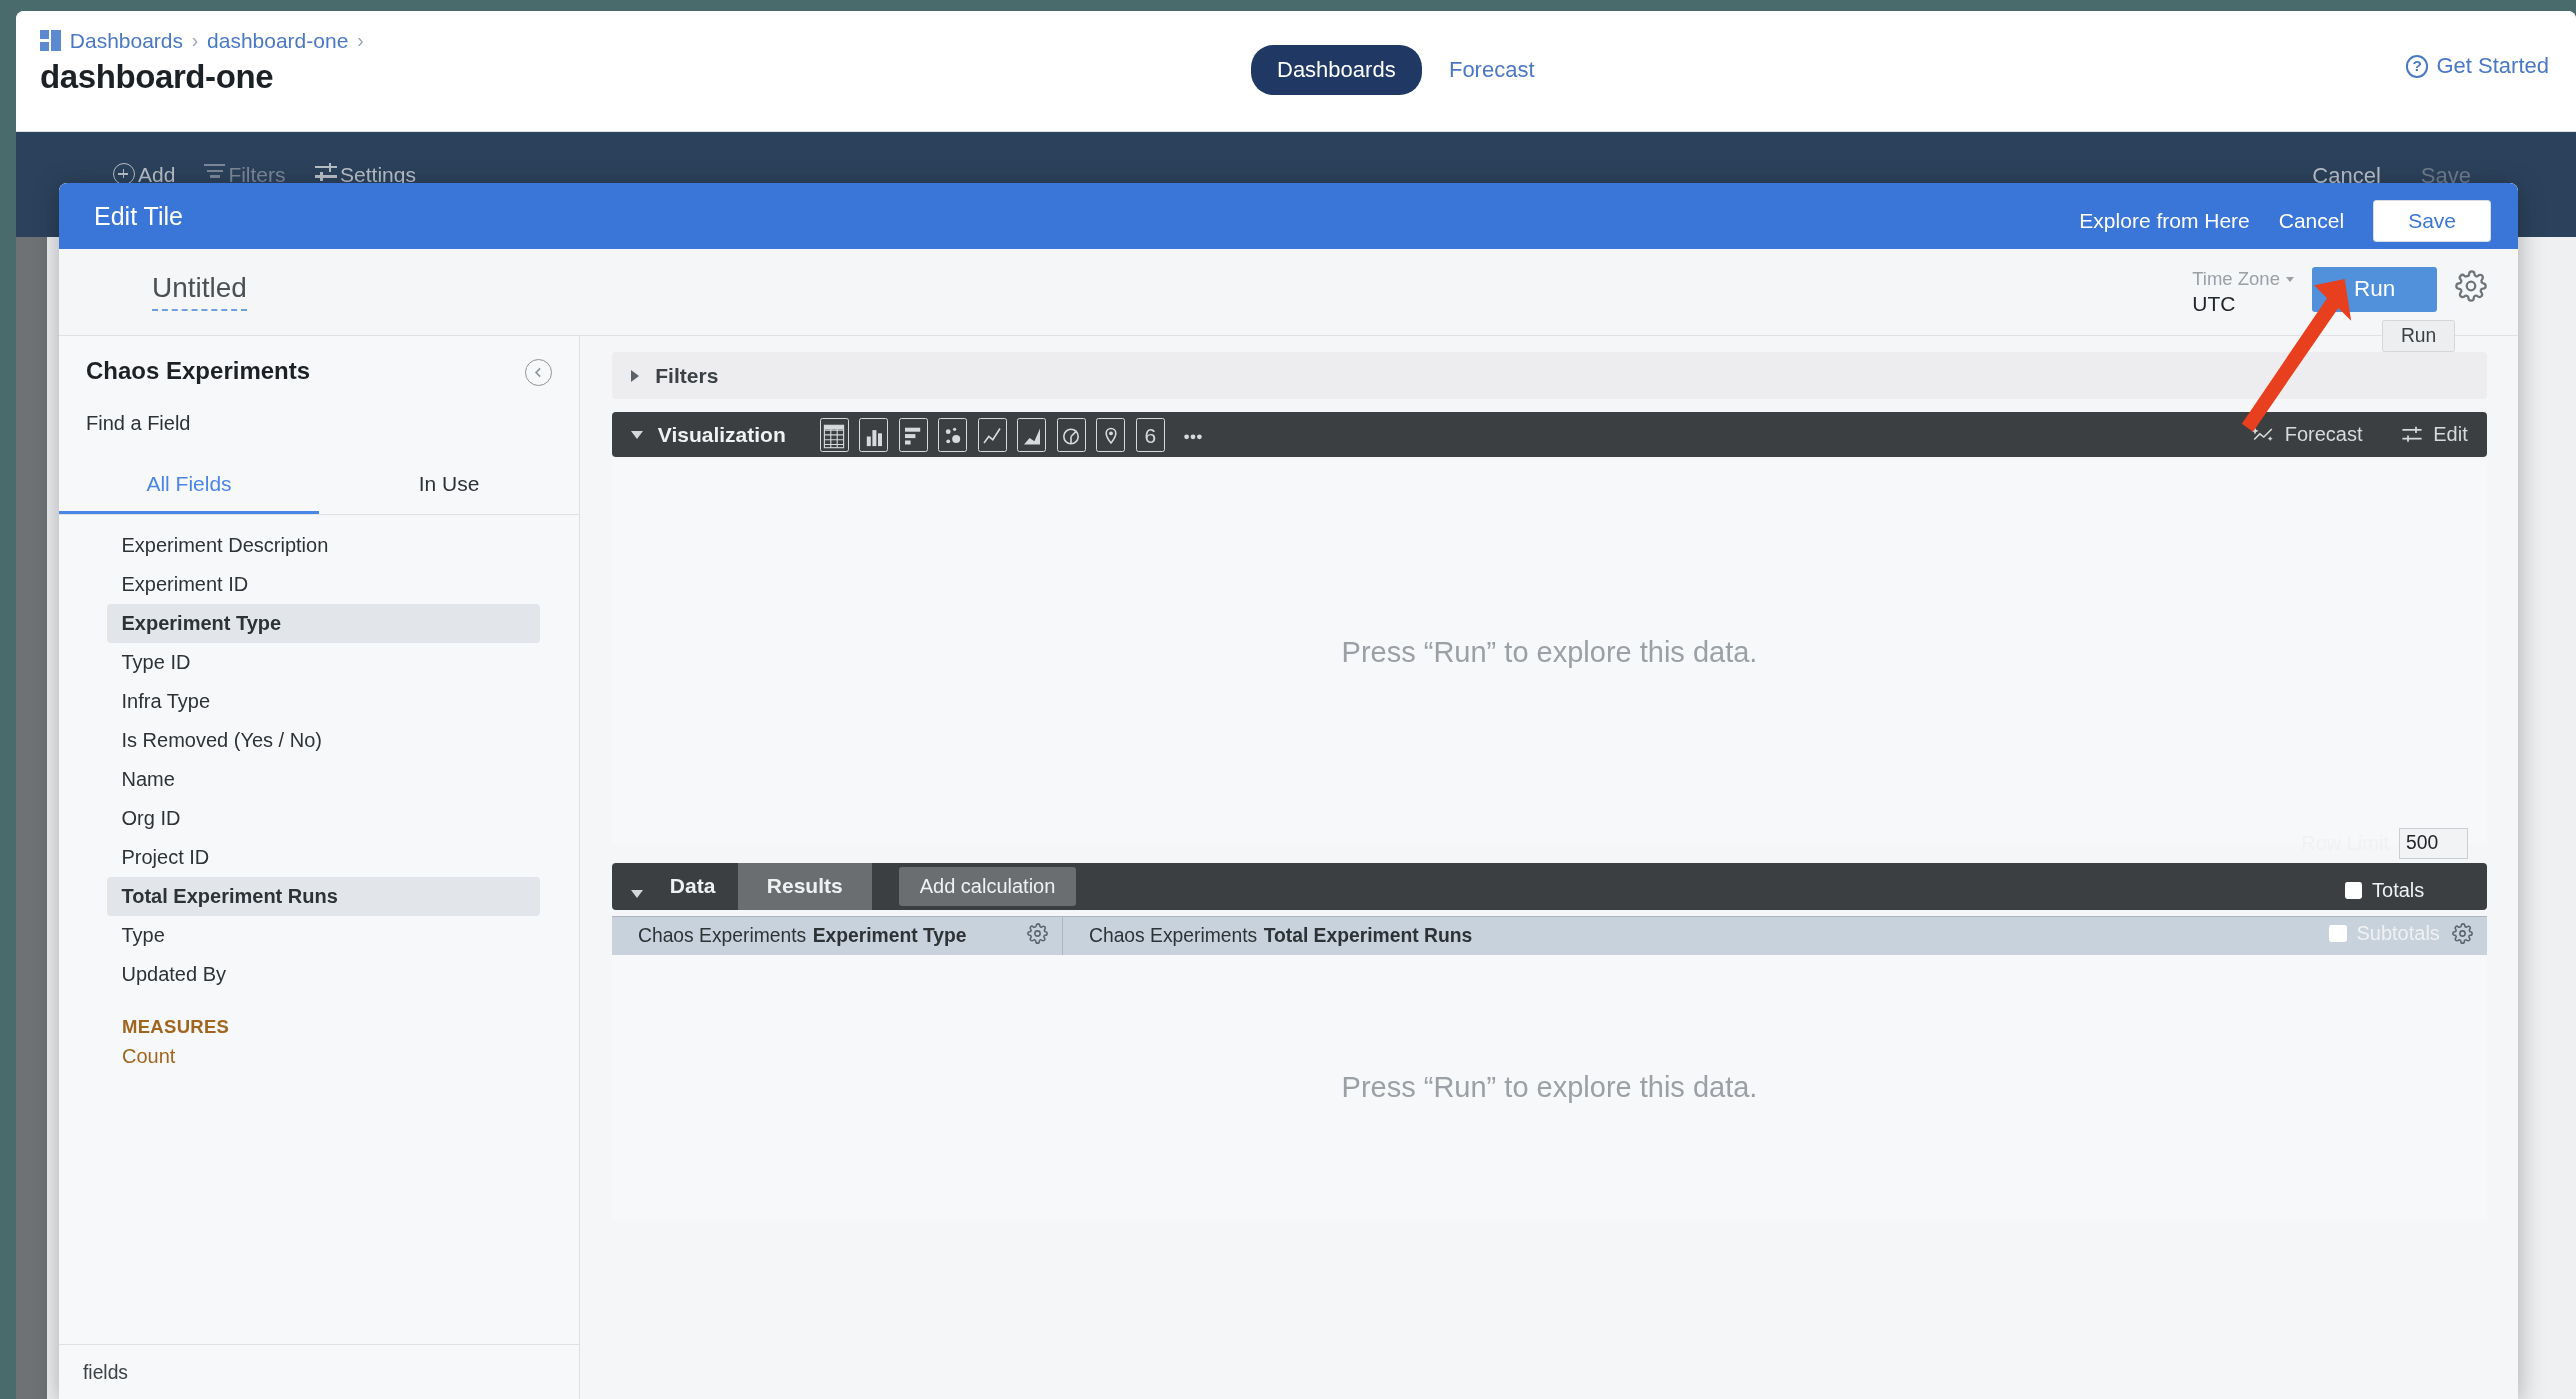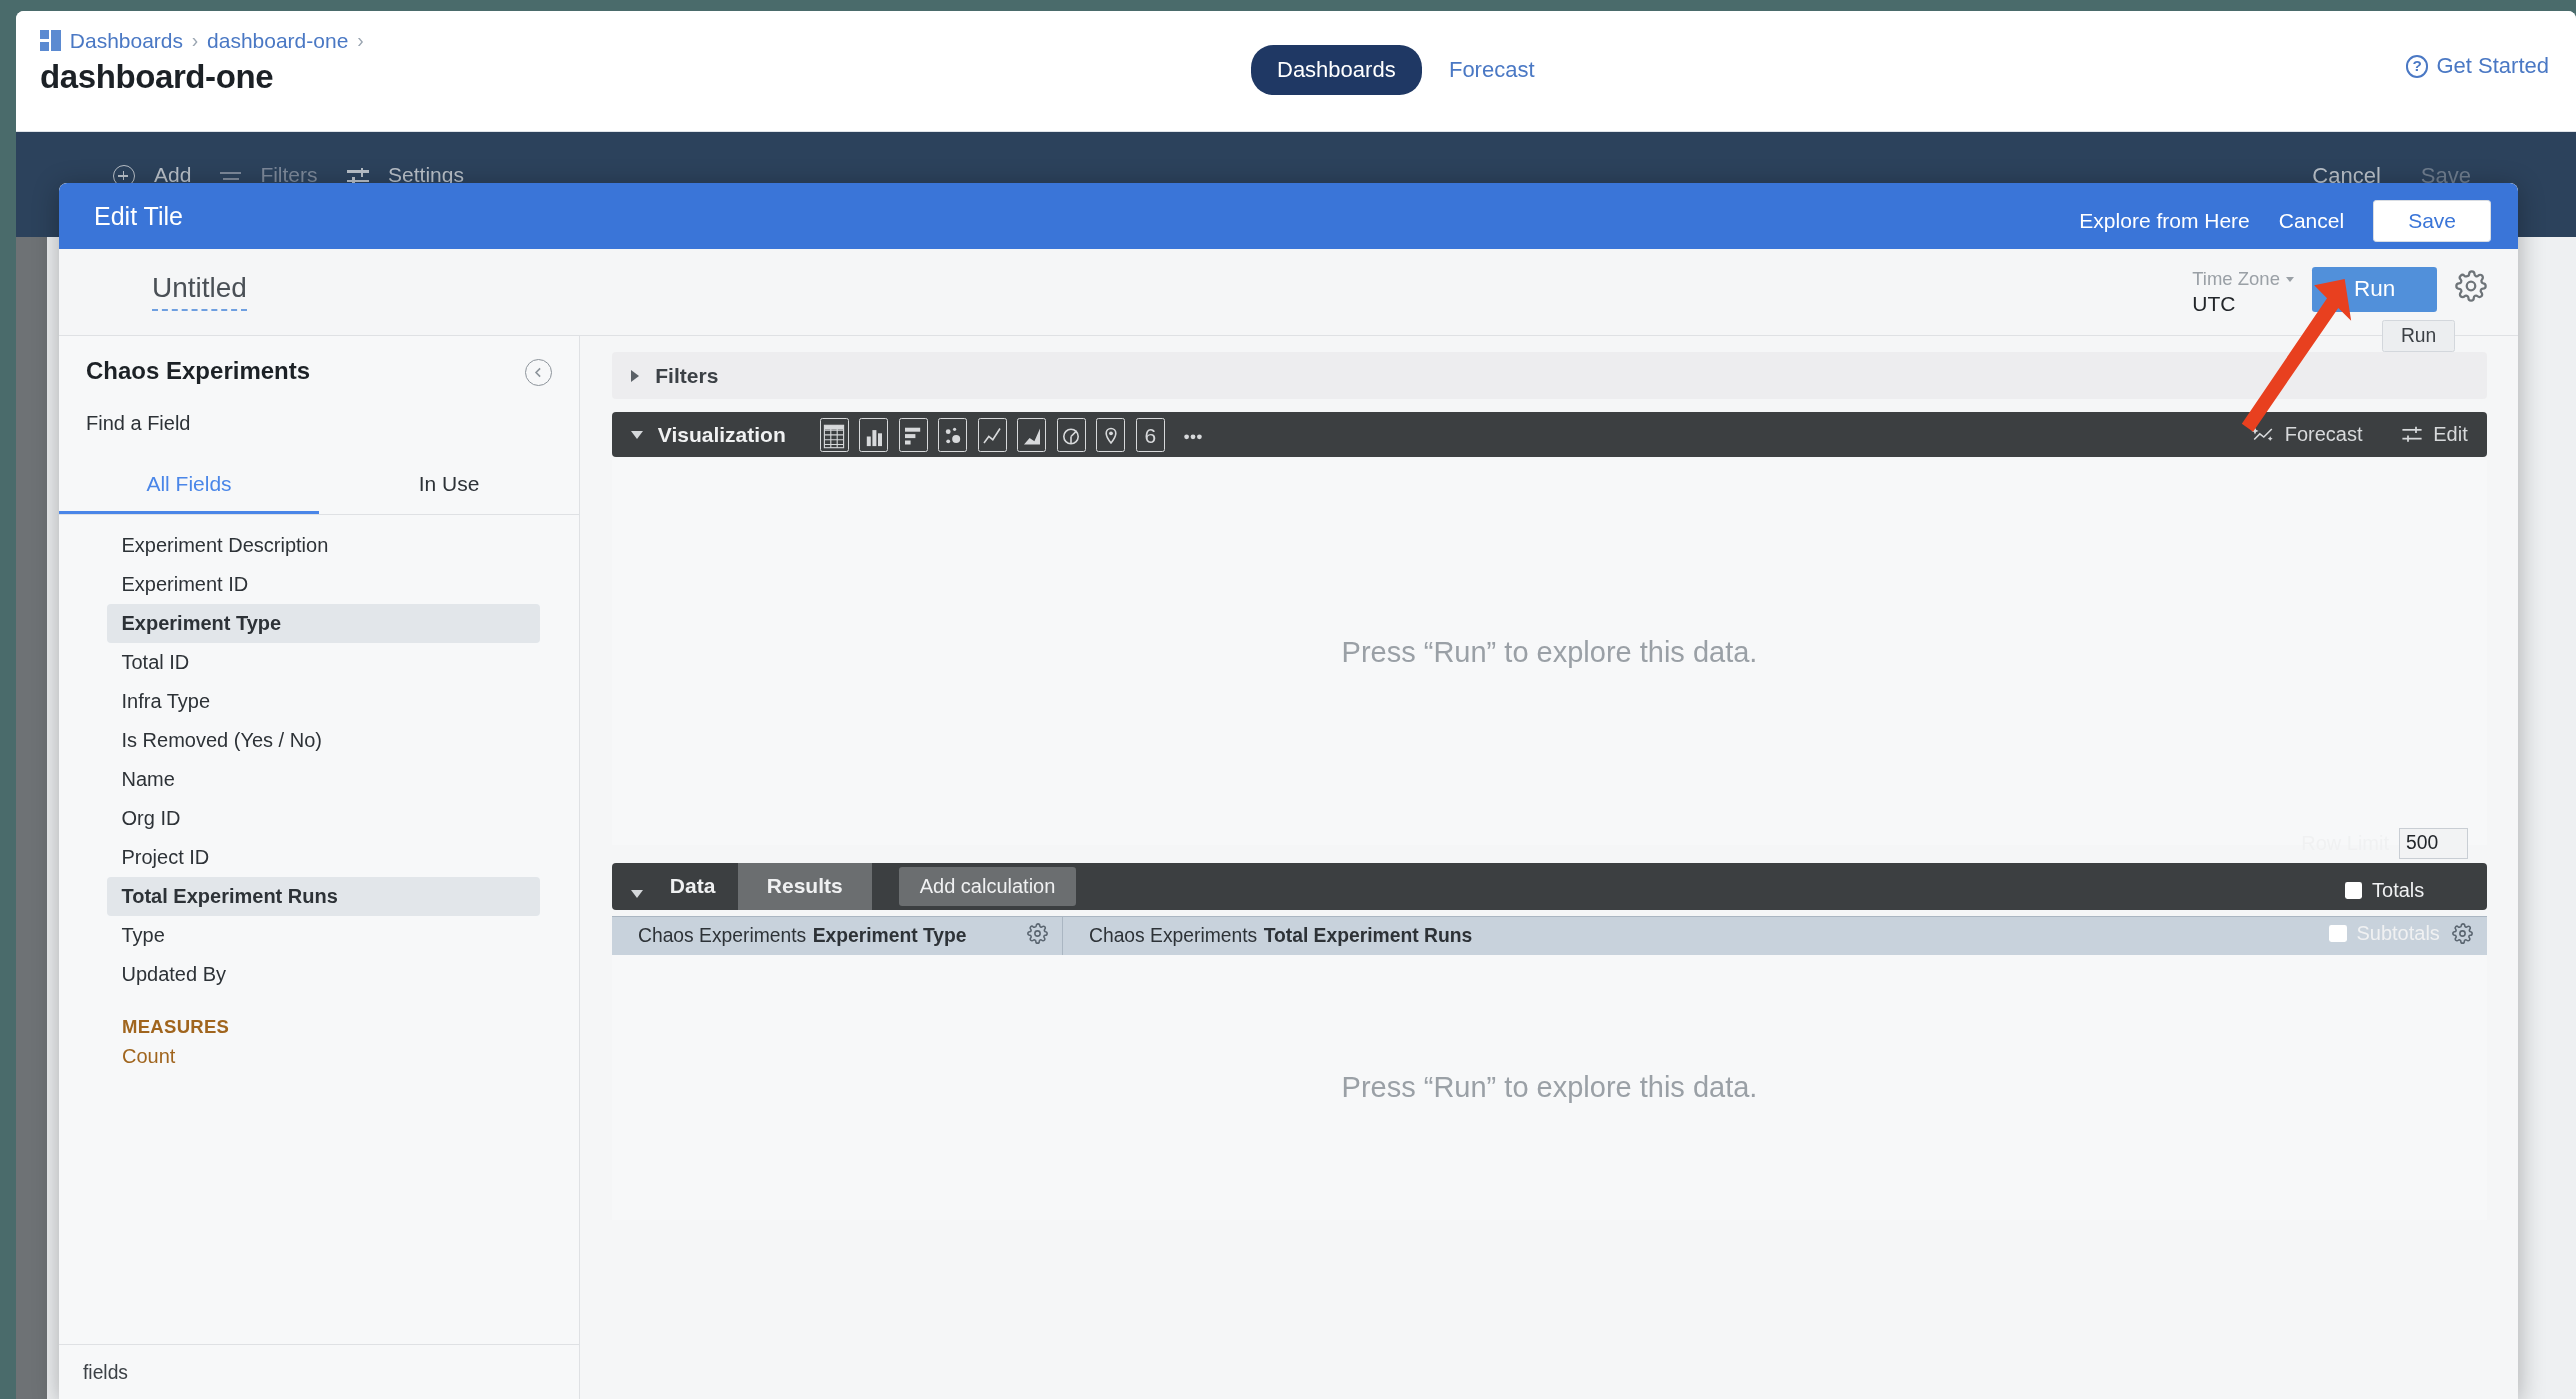--- a/index.html
+++ b/index.html
@@ -64,21 +64,21 @@
 
   
   .dash-toolbar {
     position: relative; width: 100%; height: 105px;
     background: #2c425c;
   }
   .dash-tools {
     position: absolute; left: 97px; top: 31px;
     display: flex; align-items: center; gap: 29px;
   }
-  .dtool { display: flex; align-items: flex-end; gap: 19px; font-size: 21px; color: #b8bfc7; }
+  .dtool { display: flex; align-items: flex-start; gap: 3px; font-size: 21px; color: #b8bfc7; }
   .dtool.dim { color: #7c8899; }
   .dtool .circ-plus {
     width: 22px; height: 22px; border-radius: 50%; border: 1.6px solid #b8bfc7;
     position: relative;
   }
   .dtool .circ-plus:before, .dtool .circ-plus:after {
     content:''; position:absolute; background:#b8bfc7;
   }
   .dtool .circ-plus:before { left: 4.4px; top: 8.8px; width: 9.7px; height: 1.6px; }
   .dtool .circ-plus:after { left: 8.8px; top: 4.4px; width: 1.6px; height: 9.7px; }
@@ -428,21 +428,21 @@
             <div class="field-row">
               <span>Experiment Description</span>
             </div>
             <div class="field-row">
               <span>Experiment ID</span>
             </div>
             <div class="field-row sel">
               <span>Experiment Type</span>
             </div>
             <div class="field-row">
-              <span>Total ID</span>
+              <span>Type ID</span>
             </div>
             <div class="field-row">
               <span>Infra Type</span>
             </div>
             <div class="field-row">
               <span>Is Removed (Yes / No)</span>
             </div>
             <div class="field-row">
               <span>Name</span>
             </div>

